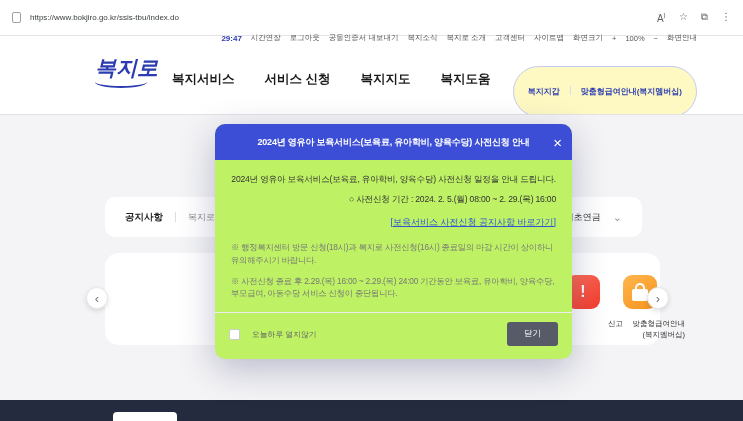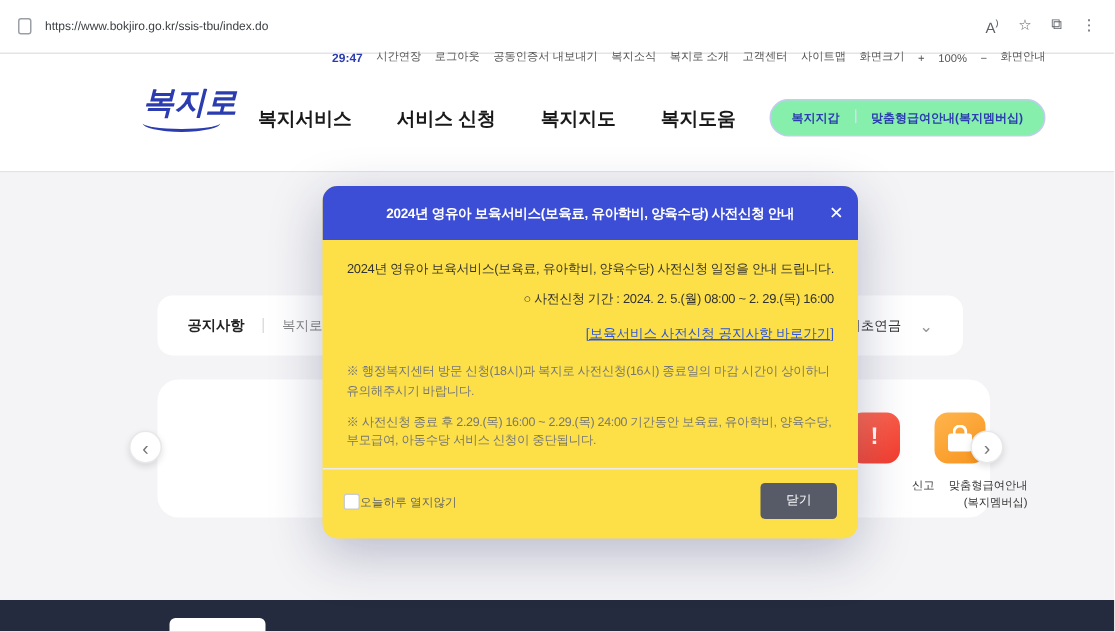--- a/index.html
+++ b/index.html
@@ -24,22 +24,22 @@
   
   .header { position:absolute; top:44px; left:0; right:0; height:70px; background:#fff; }
   .logo { position:absolute; left:95px; top:10px; font-size:21px; font-weight:bold; font-style:italic;
           color:#2b3cb0; cursor:pointer; }
   .logo::after { content:""; position:absolute; left:0; bottom:-6px; width:52px; height:10px;
                  border-bottom:2px solid #2b3cb0; border-radius:50%; }
   .main-nav { position:absolute; left:172px; top:27px; display:flex; gap:30px;
               font-size:12.5px; font-weight:bold; color:#1a1a1a; }
   .main-nav a { cursor:pointer; color:#1a1a1a; text-decoration:none; }
   .header-pills { position:absolute; right:46px; top:22px; border:1px solid #c3cbf0; border-radius:999px;
-                  padding:6px 14px; display:flex; gap:10px; font-size:8px;
-                  color:#2b3cb0; background:#86efac; }
+                  padding:19px 14px; display:flex; gap:10px; font-size:8px;
+                  color:#2b3cb0; background:#fef9c3; }
   .header-pills a { cursor:pointer; color:#2b3cb0; text-decoration:none; font-weight:bold; }
   .pill-divider { width:1px; height:9px; background:#d6dcf5; }
   .header-line { position:absolute; top:114px; left:0; right:0; height:1px; background:#e3e3e6; }
 
   
   .content { position:absolute; top:115px; left:0; right:0; bottom:21px; background:#f4f4f6; }
 
   .notice-bar { position:absolute; left:105px; top:82px; width:537px; height:40px; background:#fff;
                 border-radius:10px; display:flex; align-items:center; padding:0 20px; font-size:9px; }
   .tab-notice { font-weight:bold; color:#222; font-size:9.5px; cursor:pointer; }
@@ -71,37 +71,37 @@
                font-size:13px; line-height:19px; text-align:center; padding:0; cursor:pointer; }
   .car-arrow.left { left:86px; top:172px; }
   .car-arrow.right { left:647px; top:172px; }
 
   
   .footer { position:absolute; left:0; right:0; bottom:0; height:21px; background:#252b3e; }
   .footer-card { position:absolute; left:113px; bottom:0; width:64px; height:9px; background:#fff;
                  border-radius:4px 4px 0 0; }
 
   
-  .modal { position:absolute; left:215px; top:124px; width:357px; background:#fde047; border-radius:10px;
+  .modal { position:absolute; left:215px; top:124px; width:357px; background:#bef264; border-radius:10px;
            box-shadow:0 10px 35px rgba(30,35,90,.28); overflow:hidden; z-index:10; }
   .modal-header { position:relative; background:#3c4ed5; min-height:36px; display:flex;
                   align-items:center; justify-content:center; padding:0 28px; }
   .modal-title { color:#fff; font-weight:bold; font-size:9px; text-align:center; white-space:nowrap;
                  letter-spacing:-0.2px; }
   .modal-close { position:absolute; right:10px; top:50%; transform:translateY(-50%); background:none;
                  border:none; color:#fff; font-size:15px; line-height:1; cursor:pointer; padding:0; }
   .modal-body { padding:13px 16px 4px; }
   .m-intro, .m-period { font-size:8.6px; color:#333; margin:0 0 7px; letter-spacing:-0.2px; line-height:1.5;text-align:right; }
   .m-period { margin-bottom:3px; }
   .modal-link { display:block; text-align:right; font-size:9px; color:#2f55d4; font-weight:normal;
                 text-decoration:underline; margin:10px 0 12px; cursor:pointer; }
   .m-note { font-size:8.3px; color:#777; line-height:1.55; margin:0 0 8px; letter-spacing:-0.2px; }
   .modal-footer { display:flex; align-items:center; justify-content:space-between;
                   padding:9px 14px 13px; border-top:1px solid #ececf0; }
-  .chk-wrap { display:flex; align-items:center; gap:0; font-size:7.8px; color:#666; cursor:pointer;justify-content:flex-end; }
+  .chk-wrap { display:flex; align-items:center; gap:12px; font-size:7.8px; color:#666; cursor:pointer;justify-content:flex-end; }
   .chk { width:11px; height:11px; border:1px solid #ccc; border-radius:2px; background:#fff; display:inline-block; }
   .btn-close { background:#565b67; color:#fff; border:none; border-radius:3px; font-size:8.5px;
                padding:6px 17px; cursor:pointer;font-family:Liberation Mono, monospace; }
 </style>
 </head>
 <body>
 
 <div class="screen">
 
   <div class="browser-bar">

